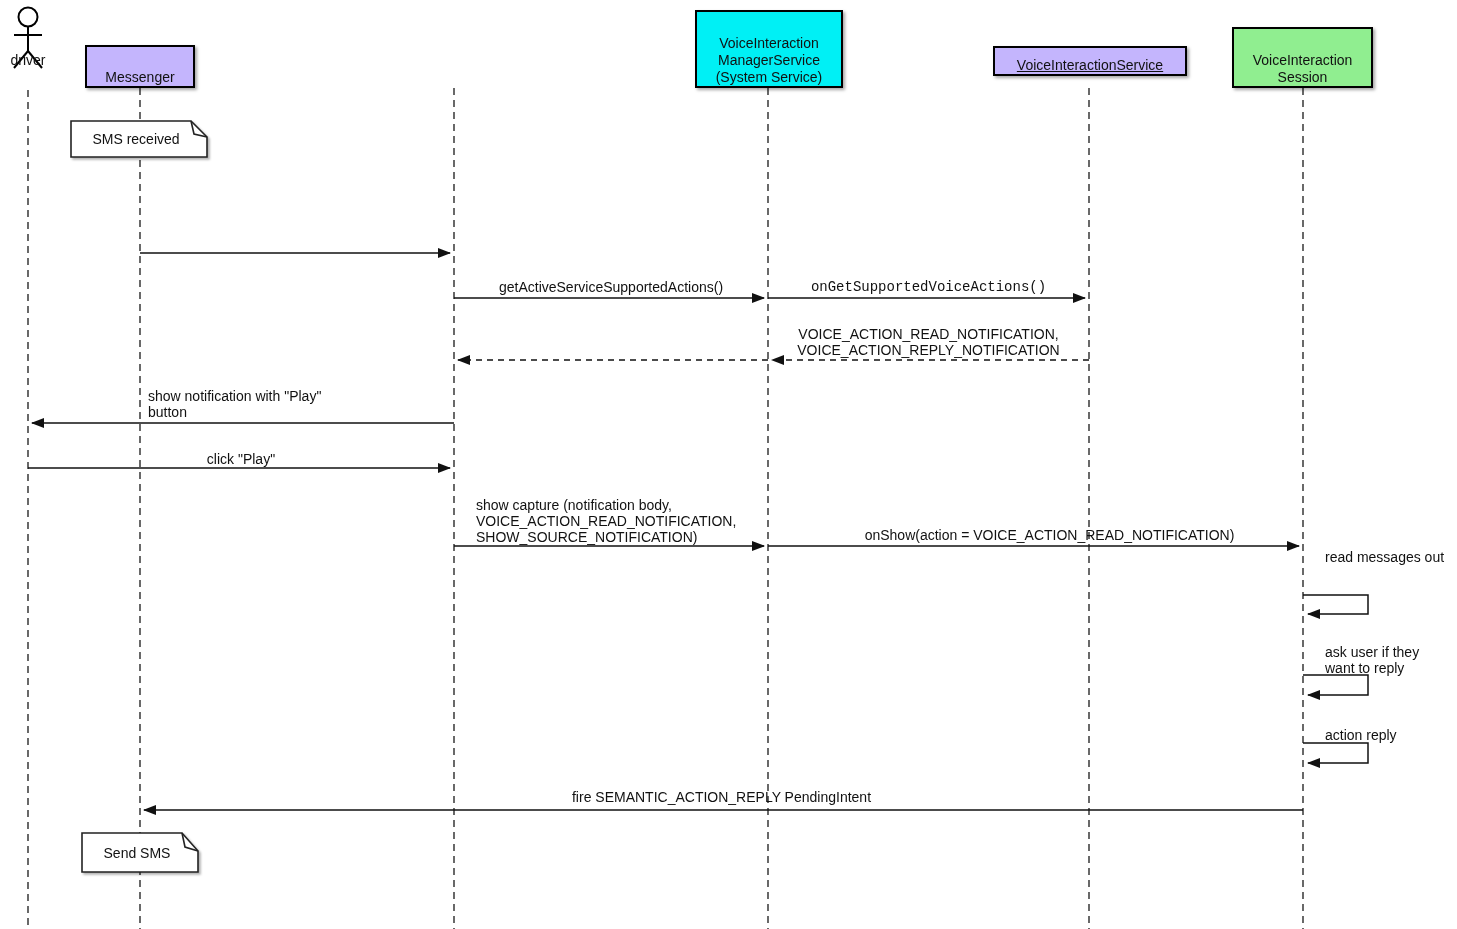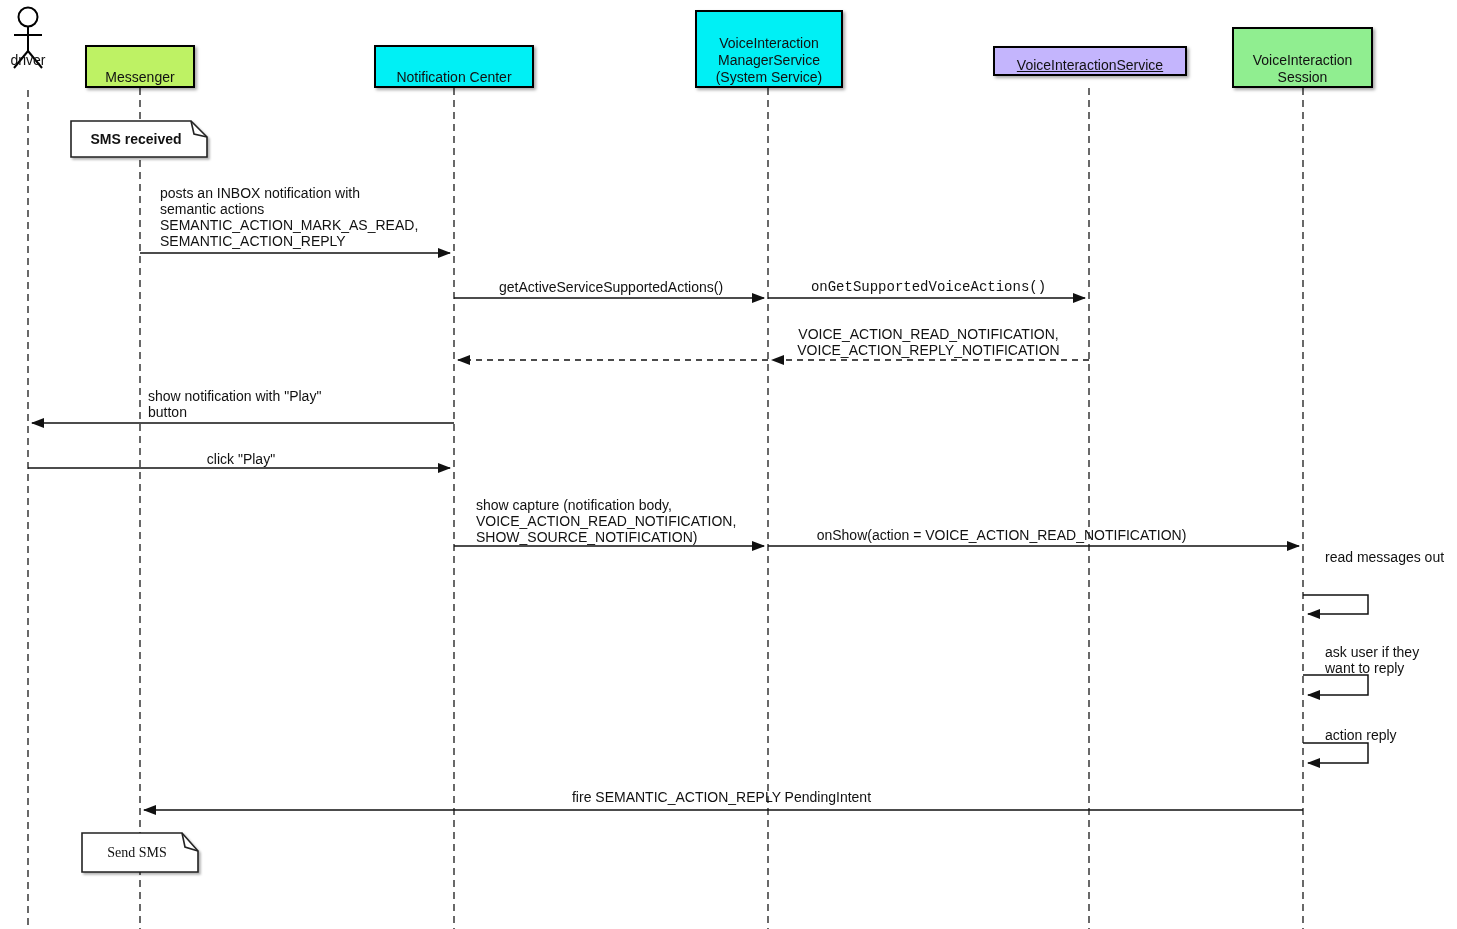--- a/index.html
+++ b/index.html
@@ -69,60 +69,53 @@
       <path d="M191,121 L194,134 L207,137" fill="none" stroke="#222" stroke-width="1.6"></path>
     </g>
     <g class="note-shape">
       <path d="M82,833 H182 L198,851 V872 H82 Z" fill="#fff" stroke="#222" stroke-width="1.6"></path>
       <path d="M182,833 L185,847 L198,851" fill="none" stroke="#222" stroke-width="1.6"></path>
     </g>
   </svg>
 
   <div class="actor-label" style="left:2px;top:52px;width:52px;">driver</div>
 
-  <div class="head" style="left: 85px; top: 45px; width: 110px; height: 43px; background: #bef264;">
+  <div class="head" style="left: 85px; top: 45px; width: 110px; height: 43px; background: #c4b5fd;">
     <span>Messenger</span>
   </div>
 
-  <div class="head" style="left: 374px; top: 45px; width: 160px; height: 43px; background: rgb(0, 240, 245);">
-    <span>Notification Center</span>
-  </div>
 
   <div class="head" style="left: 695px; top: 10px; width: 148px; height: 78px; background: rgb(0, 240, 245);">
     <span>VoiceInteraction
 ManagerService
 (System Service)</span>
   </div>
 
   <div class="head" style="left: 993px; top: 46px; width: 194px; height: 30px; background: #c4b5fd; text-decoration: underline;">
     <span>VoiceInteractionService</span>
   </div>
 
   <div class="head" style="left: 1232px; top: 27px; width: 141px; height: 61px; background: rgb(144, 238, 144);">
     <span>VoiceInteraction
 Session</span>
   </div>
 
-  <div class="note-label" style="left:71px;top:131px;width:130px;font-weight:bold;">SMS received</div>
-  <div class="note-label" style="left:82px;top:845px;width:110px;font-family:Liberation Serif, serif;">Send SMS</div>
+  <div class="note-label" style="left:71px;top:131px;width:130px;">SMS received</div>
+  <div class="note-label" style="left:82px;top:845px;width:110px;">Send SMS</div>
 
-  <div class="msg" style="left:160px;top:185px;">posts an INBOX notification with
-semantic actions
-SEMANTIC_ACTION_MARK_AS_READ,
-SEMANTIC_ACTION_REPLY</div>
   <div class="msg center" style="left:454px;top:279px;width:314px;">getActiveServiceSupportedActions()</div>
   <div class="msg center" style="left:768px;top:279px;width:321px;font-family:Liberation Mono, monospace;">onGetSupportedVoiceActions()</div>
   <div class="msg center" style="left:768px;top:326px;width:321px;">VOICE_ACTION_READ_NOTIFICATION,
 VOICE_ACTION_REPLY_NOTIFICATION</div>
   <div class="msg" style="left:148px;top:388px;">show notification with "Play"
 button</div>
   <div class="msg center" style="left:28px;top:451px;width:426px;">click "Play"</div>
   <div class="msg" style="left:476px;top:497px;">show capture (notification body,
 VOICE_ACTION_READ_NOTIFICATION,
 SHOW_SOURCE_NOTIFICATION)</div>
-  <div class="msg center" style="left:768px;top:527px;width:467px;">onShow(action = VOICE_ACTION_READ_NOTIFICATION)</div>
+  <div class="msg center" style="left:768px;top:527px;width:467px;padding-left:48px;">onShow(action = VOICE_ACTION_READ_NOTIFICATION)</div>
   <div class="msg" style="left:1325px;top:549px;">read messages out</div>
   <div class="msg" style="left:1325px;top:644px;">ask user if they
 want to reply</div>
   <div class="msg" style="left:1325px;top:727px;">action reply</div>
   <div class="msg center" style="left:140px;top:789px;width:1163px;">fire SEMANTIC_ACTION_REPLY PendingIntent</div>
 
 </div>
 
 </body></html>

